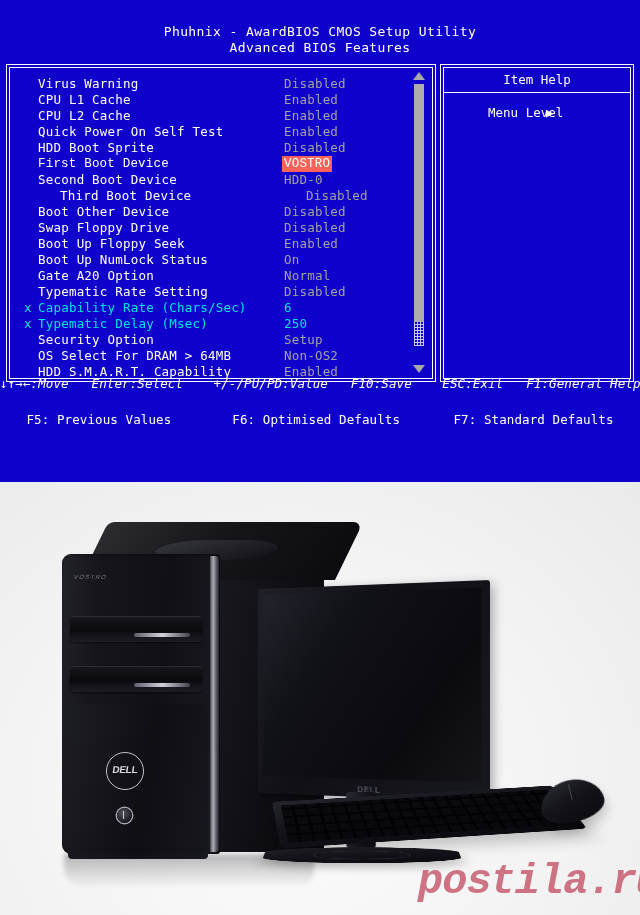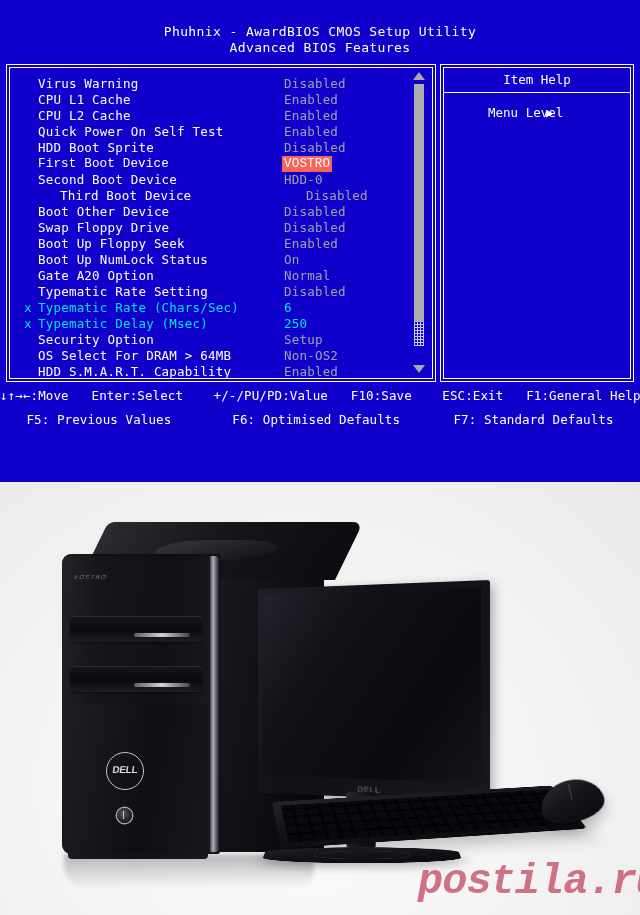--- a/index.html
+++ b/index.html
@@ -207,21 +207,21 @@
     position: absolute;
     left: 0;
     width: 640px;
     text-align: center;
     font-size: 12.5px;
     line-height: 16px;
     color: #ffffff;
     white-space: pre;
     letter-spacing: 0.1px;
   }
-  #legend-1 { top: 388px; }
+  #legend-1 { top: 376px; font-style: italic; }
   #legend-2 { top: 412px; }
 
   
   #photo {
     position: absolute;
     left: 0;
     top: 482px;
     width: 640px;
     height: 433px;
     background:
@@ -497,21 +497,21 @@
       <div class="opt-row" style="top: 76px;"><span class="opt-mark"></span><span class="opt-label">HDD Boot Sprite</span><span class="opt-value">Disabled</span></div>
       <div class="opt-row selected" style="top: 92px; font-family: Liberation Mono, monospace;"><span class="opt-mark"></span><span class="opt-label">First Boot Device</span><span class="opt-value">VOSTRO</span></div>
       <div class="opt-row" style="top: 108px;"><span class="opt-mark"></span><span class="opt-label">Second Boot Device</span><span class="opt-value">HDD-0</span></div>
       <div class="opt-row" style="top: 124px; margin-left: 22px;"><span class="opt-mark"></span><span class="opt-label">Third Boot Device</span><span class="opt-value">Disabled</span></div>
       <div class="opt-row" style="top: 140px;"><span class="opt-mark"></span><span class="opt-label">Boot Other Device</span><span class="opt-value">Disabled</span></div>
       <div class="opt-row" style="top: 156px;"><span class="opt-mark"></span><span class="opt-label">Swap Floppy Drive</span><span class="opt-value">Disabled</span></div>
       <div class="opt-row" style="top: 172px;"><span class="opt-mark"></span><span class="opt-label">Boot Up Floppy Seek</span><span class="opt-value">Enabled</span></div>
       <div class="opt-row" style="top: 188px;"><span class="opt-mark"></span><span class="opt-label">Boot Up NumLock Status</span><span class="opt-value">On</span></div>
       <div class="opt-row" style="top: 204px;"><span class="opt-mark"></span><span class="opt-label">Gate A20 Option</span><span class="opt-value">Normal</span></div>
       <div class="opt-row" style="top: 220px;"><span class="opt-mark"></span><span class="opt-label">Typematic Rate Setting</span><span class="opt-value">Disabled</span></div>
-      <div class="opt-row dim" style="top: 236px;"><span class="opt-mark">x</span><span class="opt-label">Typematic Rate (Chars/Sec)</span><span class="opt-value">6</span></div>
+      <div class="opt-row dim" style="top: 236px;"><span class="opt-mark">x</span><span class="opt-label">Capability Rate (Chars/Sec)</span><span class="opt-value">6</span></div>
       <div class="opt-row dim" style="top: 252px;"><span class="opt-mark">x</span><span class="opt-label">Typematic Delay (Msec)</span><span class="opt-value">250</span></div>
       <div class="opt-row" style="top: 268px;"><span class="opt-mark"></span><span class="opt-label">Security Option</span><span class="opt-value">Setup</span></div>
       <div class="opt-row" style="top: 284px;"><span class="opt-mark"></span><span class="opt-label">OS Select For DRAM &gt; 64MB</span><span class="opt-value">Non-OS2</span></div>
       <div class="opt-row" style="top: 300px;"><span class="opt-mark"></span><span class="opt-label">HDD S.M.A.R.T. Capability</span><span class="opt-value">Enabled</span></div>
     </div>
 
   <div id="list-scrollbar">
     <div class="sb-arrow up"></div>
     <div class="sb-thumb"></div>
     <div class="sb-dither"></div>

